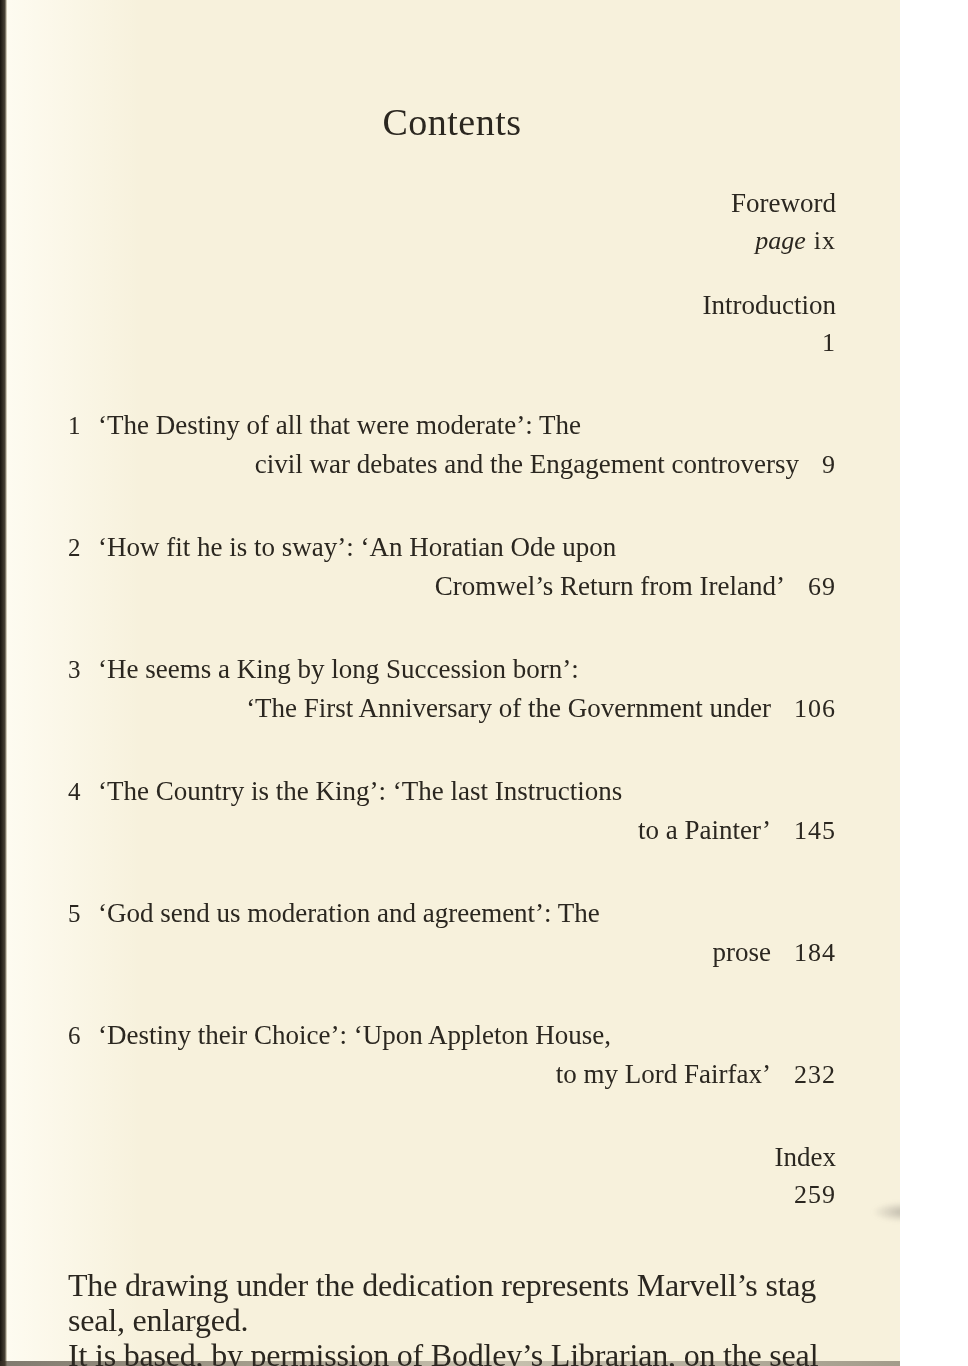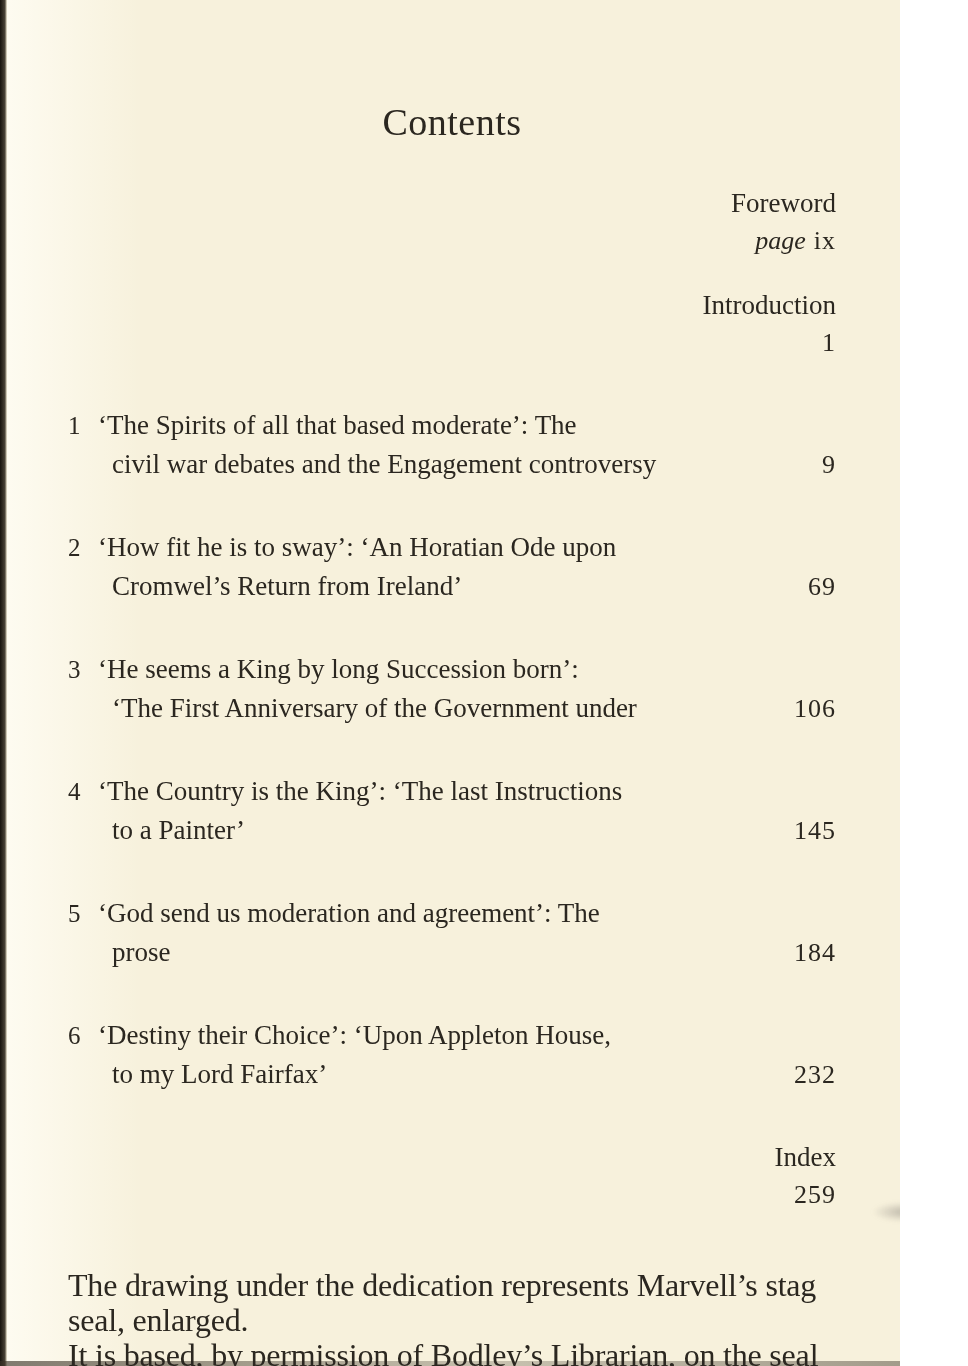--- a/index.html
+++ b/index.html
@@ -67,21 +67,21 @@
     font-size: 27px;
     line-height: 39px;
   }
   .ch-num {
     width: 30px;
     flex: 0 0 30px;
     align-self: flex-start;
     font-size: 25px;
   }
   .ch-title { flex: 1 1 auto; }
-  .ch-title .line2, .ch-title .line3 { padding-left: 14px; }
+  .ch-title .line2, .ch-title .line3 { padding-left: 14px; text-align: right; }
   .ch-page { flex: 0 0 auto; }
   .index-row { margin-top: 44px; }
   .note {
     margin-top: 54px;
     font-size: 32px;
     line-height: 35px;
     letter-spacing: -0.2px;
   }
 </style>
 </head>
@@ -105,21 +105,21 @@
     </div>
 
     <div class="row front-row-2">
       <span>Introduction</span>
       <span class="pagenum">1</span>
     </div>
 
     <div class="chapter">
       <span class="ch-num">1</span>
       <span class="ch-title">
-        <div class="line1">‘The Spirits of all that based moderate’: The</div>
+        <div class="line1">‘The Destiny of all that were moderate’: The</div>
         <div class="line2">civil war debates and the Engagement controversy</div>
       </span>
       <span class="ch-page pagenum">9</span>
     </div>
 
     <div class="chapter">
       <span class="ch-num">2</span>
       <span class="ch-title">
         <div class="line1">‘How fit he is to sway’: ‘An Horatian Ode upon</div>
         <div class="line2">Cromwel’s Return from Ireland’</div>

